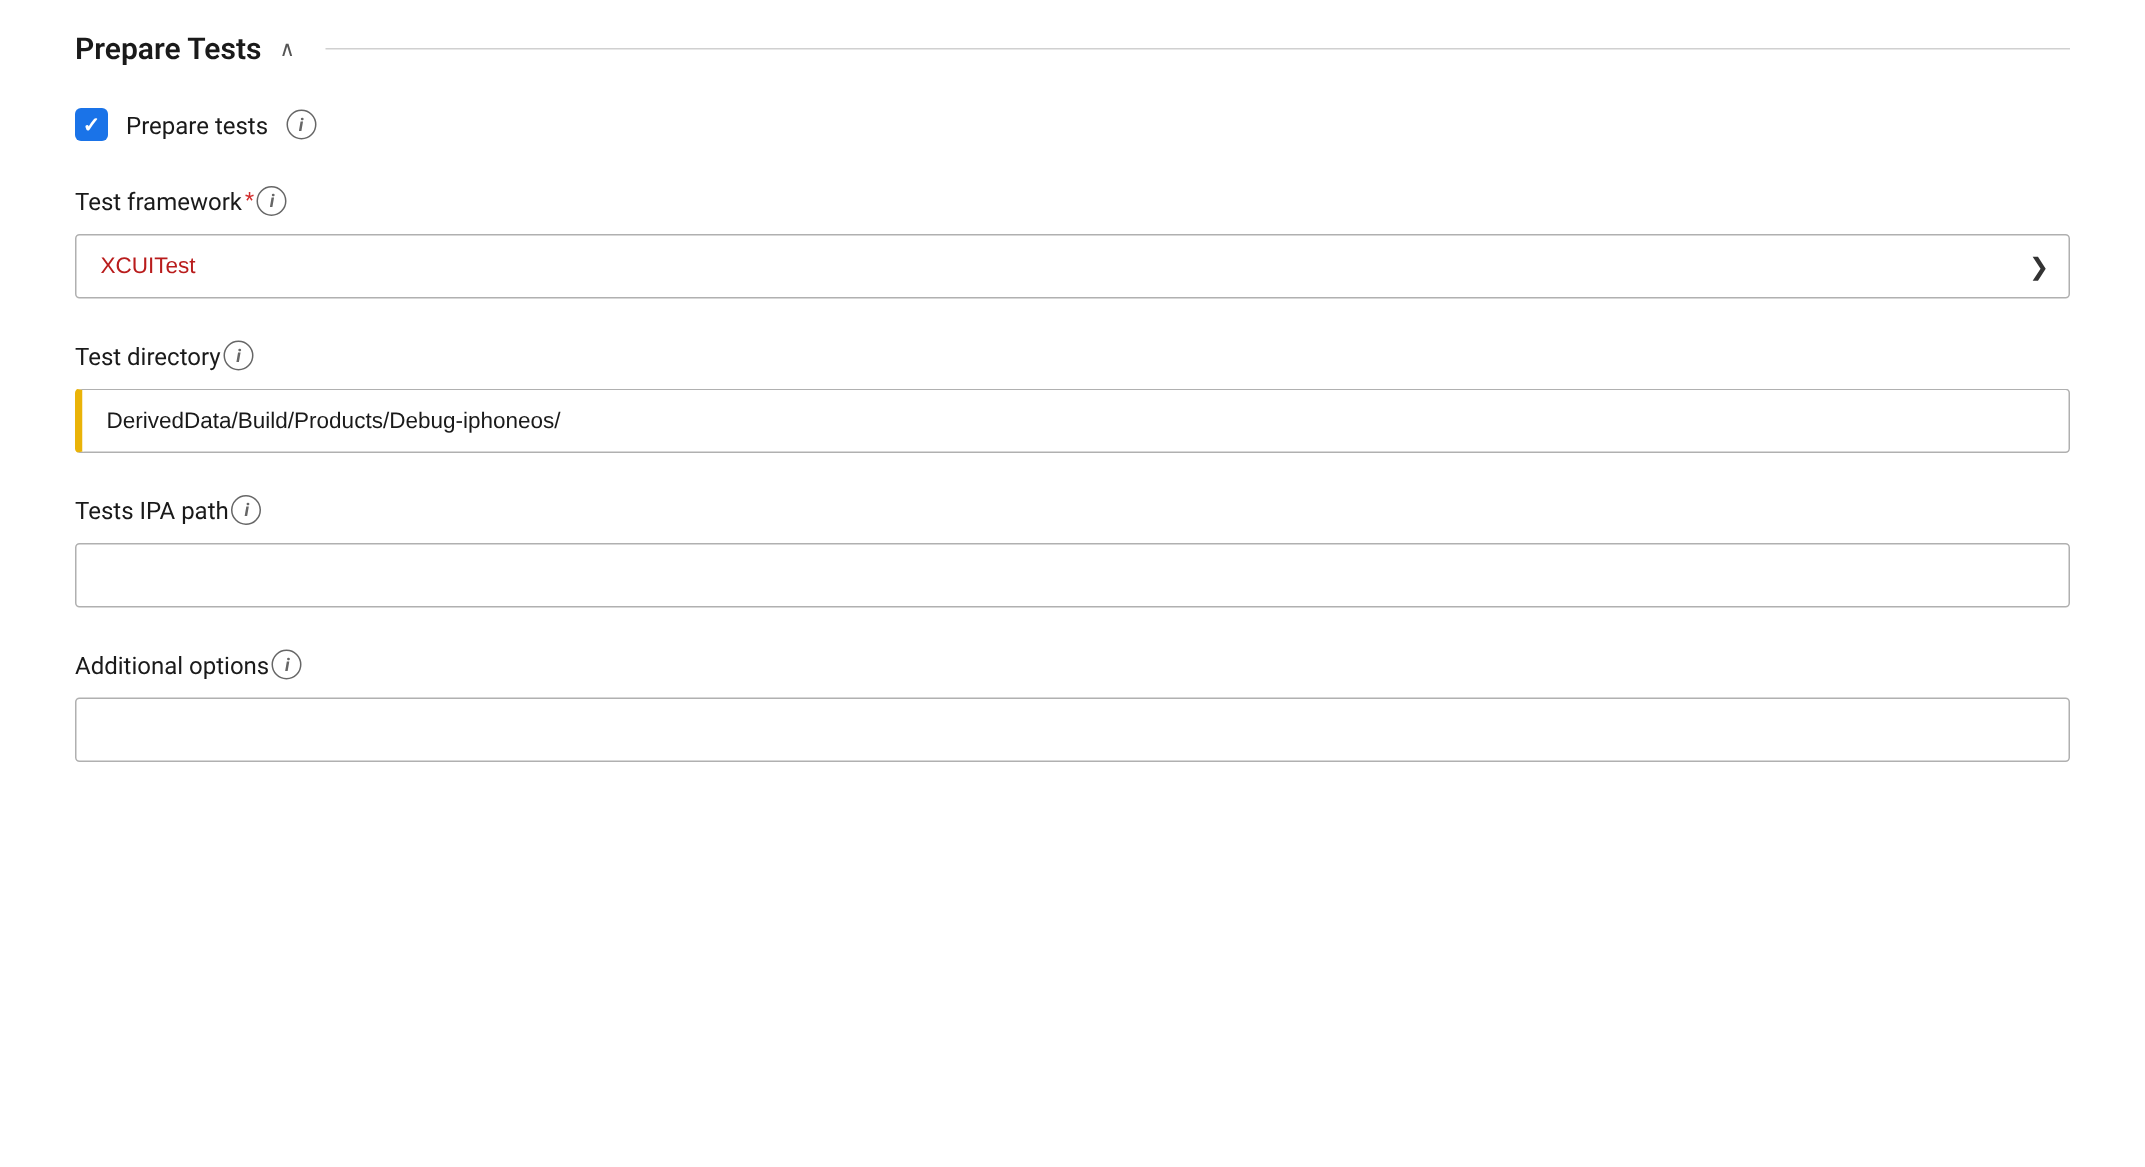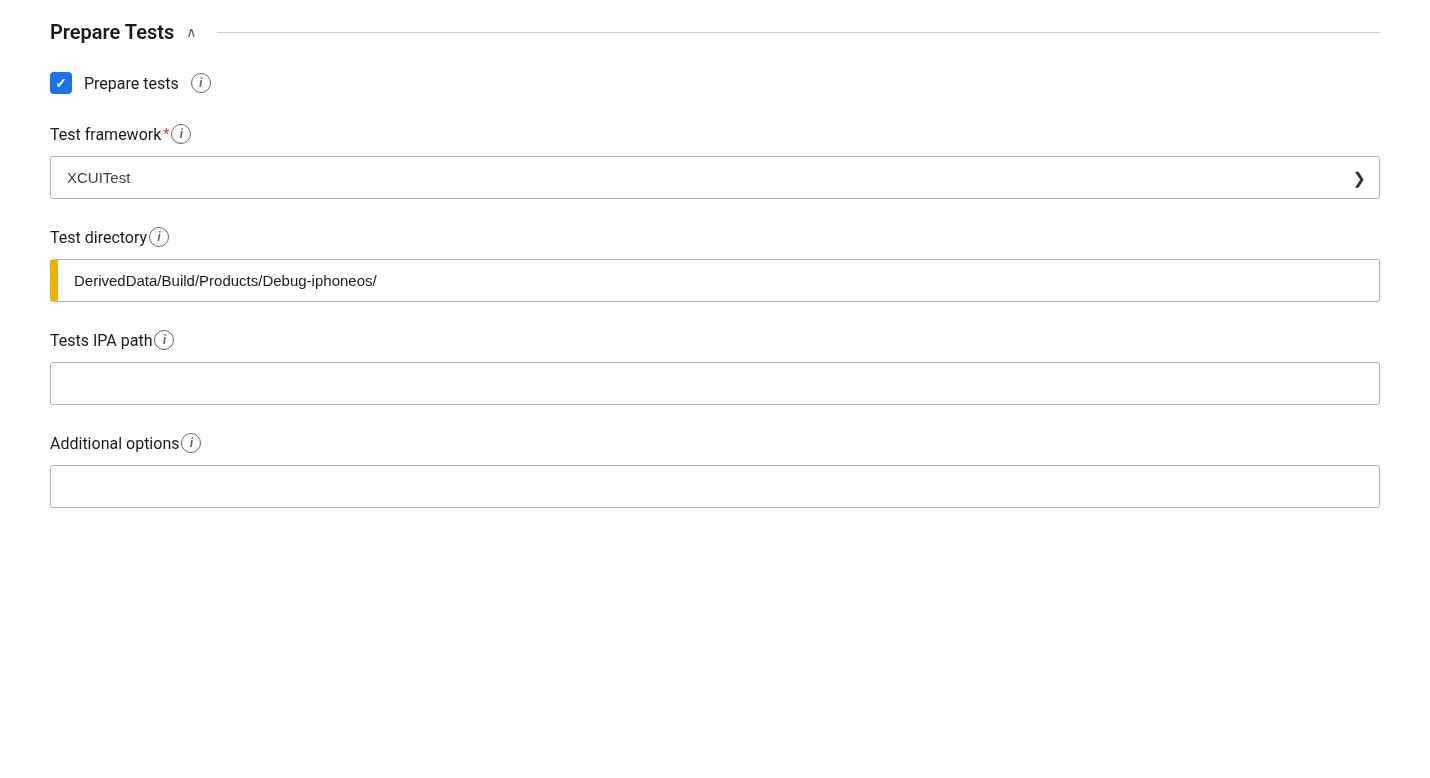--- a/index.html
+++ b/index.html
@@ -120,21 +120,21 @@
       position: relative;
       width: 100%;
     }
 
     .select-field {
       width: 100%;
       padding: 12px 40px 12px 16px;
       border: 1px solid #b0b0b0;
       border-radius: 3px;
       font-size: 15px;
-      color: #404040;
+      color: #b91c1c;
       background: #ffffff;
       appearance: none;
       cursor: pointer;
       outline: none;
     }
 
     .chevron-icon {
       position: absolute;
       right: 14px;
       top: 50%;
@@ -149,21 +149,21 @@
       padding: 12px 16px;
       border: 1px solid #b0b0b0;
       border-radius: 3px;
       font-size: 15px;
       color: #1a1a1a;
       background: #ffffff;
       outline: none;
     }
 
     .build-directory-input {
-      border-left: 8px solid #eab308;
+      border-left: 5px solid #eab308;
     }
   </style>
 </head>
 <body>
 
 <div class="page-container">
 
   <div class="section-header">
     <span class="section-title">Prepare Tests</span>
     <span class="collapse-icon">∧</span>

